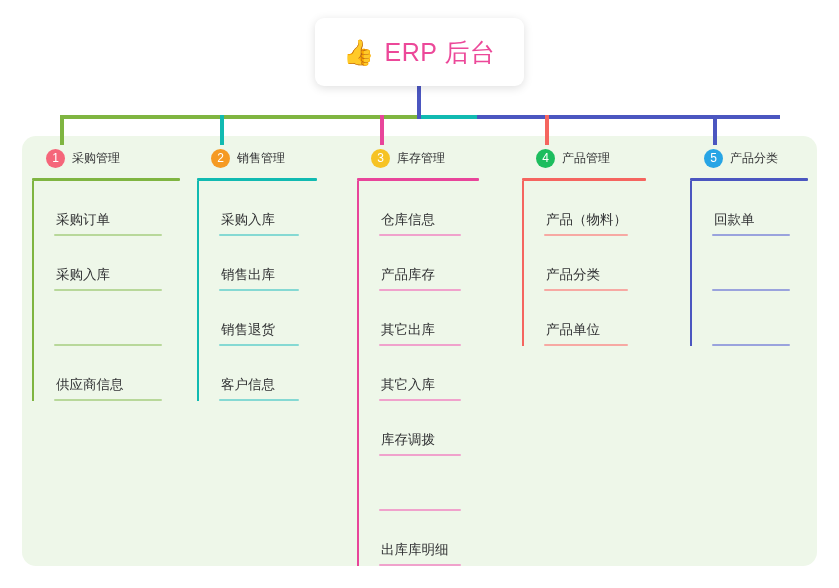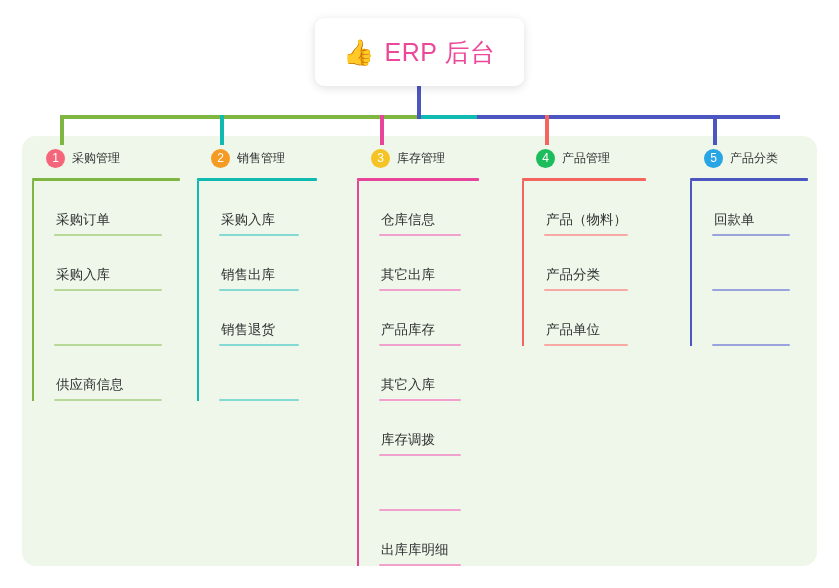--- a/index.html
+++ b/index.html
@@ -222,43 +222,44 @@
           </div>
           <div class="leaf">
             <div class="leaf-label">销售出库</div>
             <div class="leaf-underline" style="background: rgb(133, 217, 211); width: 80px; margin-left: 0px;"></div>
           </div>
           <div class="leaf">
             <div class="leaf-label">销售退货</div>
             <div class="leaf-underline" style="background: rgb(133, 217, 211); width: 80px; margin-left: 0px;"></div>
           </div>
           <div class="leaf">
+            <div class="leaf-label">客户信息</div>
             <div class="leaf-underline" style="background: rgb(133, 217, 211); width: 80px; margin-left: 0px;"></div>
           </div>
         </div>
       </div>
       <div class="drop-leg" style="left: 380px; background: rgb(232, 69, 154);"></div>
       <div class="column" style="left: 357px; width: 122px;">
         <div class="col-header">
           <span class="badge" style="background: rgb(246, 195, 36);">3</span>
           <span class="col-title">库存管理</span>
         </div>
         <div class="col-underline" style="background: rgb(232, 69, 154); width: 122px;"></div>
         <div class="col-body">
           <div class="spine" style="background: rgb(232, 69, 154); height: 385px;"></div>
           <div class="leaf">
             <div class="leaf-label">仓库信息</div>
             <div class="leaf-underline" style="background: rgb(240, 162, 204); width: 82px; margin-left: 0px;"></div>
           </div>
           <div class="leaf">
+            <div class="leaf-label">产品库存</div>
+            <div class="leaf-underline" style="background: rgb(240, 162, 204); width: 82px; margin-left: 0px;"></div>
+          </div>
+          <div class="leaf">
             <div class="leaf-label">其它出库</div>
-            <div class="leaf-underline" style="background: rgb(240, 162, 204); width: 82px; margin-left: 0px;"></div>
-          </div>
-          <div class="leaf">
-            <div class="leaf-label">产品库存</div>
             <div class="leaf-underline" style="background: rgb(240, 162, 204); width: 82px; margin-left: 0px;"></div>
           </div>
           <div class="leaf">
             <div class="leaf-label">其它入库</div>
             <div class="leaf-underline" style="background: rgb(240, 162, 204); width: 82px; margin-left: 0px;"></div>
           </div>
           <div class="leaf">
             <div class="leaf-label">库存调拨</div>
             <div class="leaf-underline" style="background: rgb(240, 162, 204); width: 82px; margin-left: 0px;"></div>
           </div>

